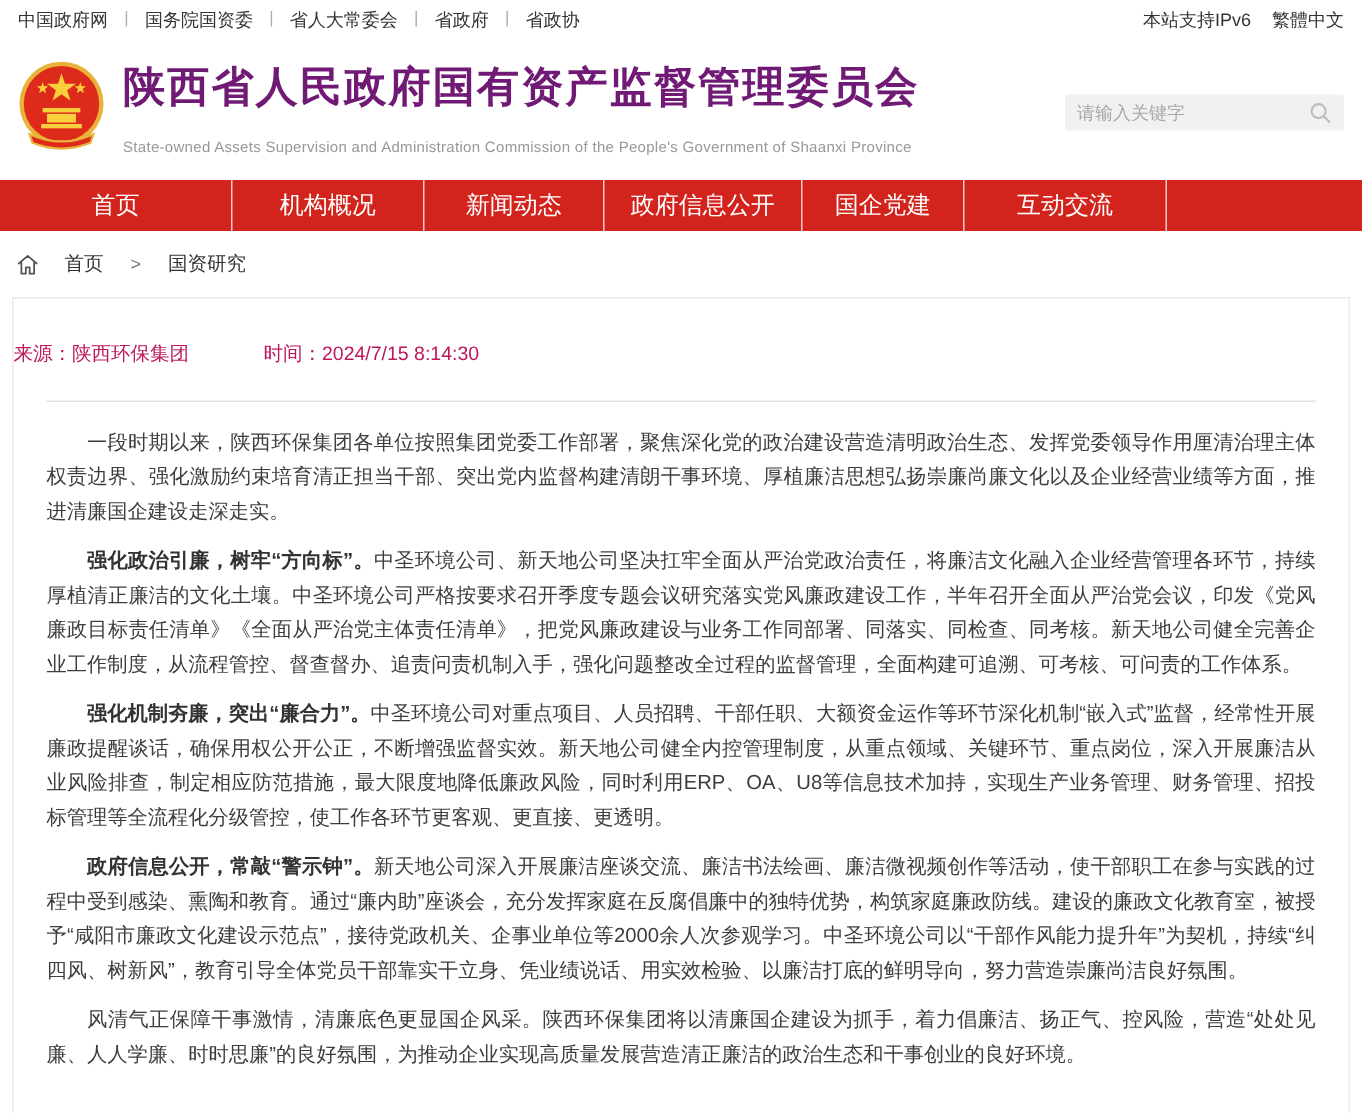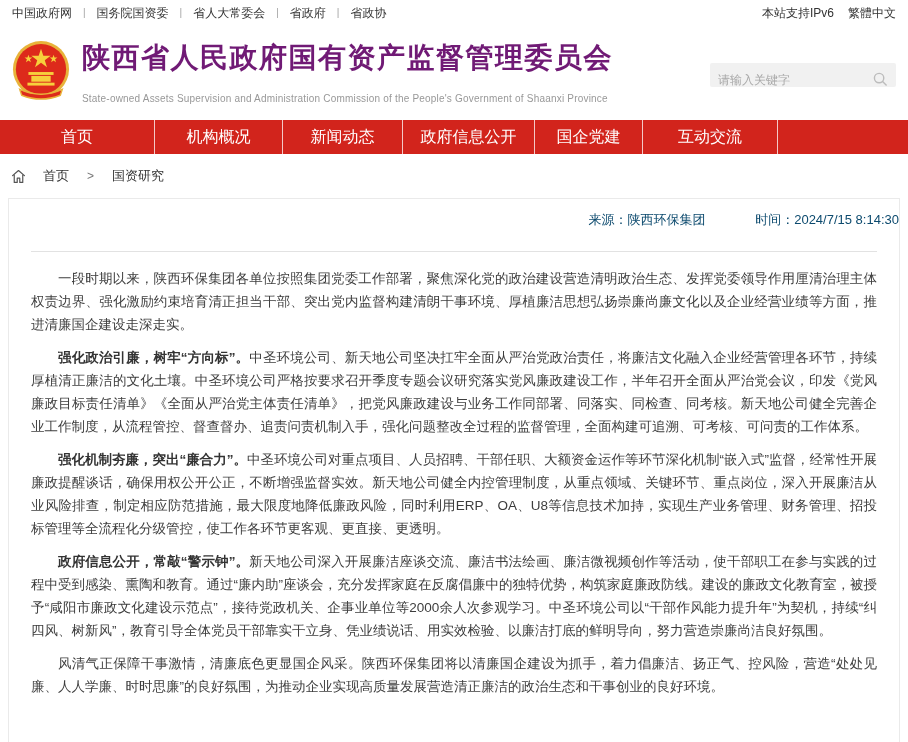--- a/index.html
+++ b/index.html
@@ -53,21 +53,21 @@
   }
   .searchbox {
     position: absolute;
     right: 12px;
     top: 37px;
     width: 186px;
     height: 24px;
     background: #f1f1f1;
     border-radius: 2px;
     display: flex;
-    align-items: flex-end;
+    align-items: center;
     padding: 0 8px;
   }
   .searchbox input {
     border: none;
     background: transparent;
     outline: none;
     flex: 1;
     font-size: 12px;
     color: #333;
     font-family: inherit;
@@ -124,24 +124,24 @@
   }
   .article-title {
     text-align: center;
     font-size: 18px;
     font-weight: bold;
     color: #333;
     margin-top: 34px;
     letter-spacing: 0.5px;
   }
   .article-meta {
-    text-align: right;
-    margin-top: 12px;
+    text-align: left;
+    margin-top: 28px;
     font-size: 13px;
-    color: #0c4a6e;
+    color: #be185d;
   }
   .article-meta .meta-time { margin-left: 46px; }
   .divider {
     border-top: 1px solid #e2e2e2;
     margin: 22px 22px 0 22px;
   }
   .article-body {
     padding: 5px 22px 0 22px;
     font-size: 13.5px;
     line-height: 23px;

